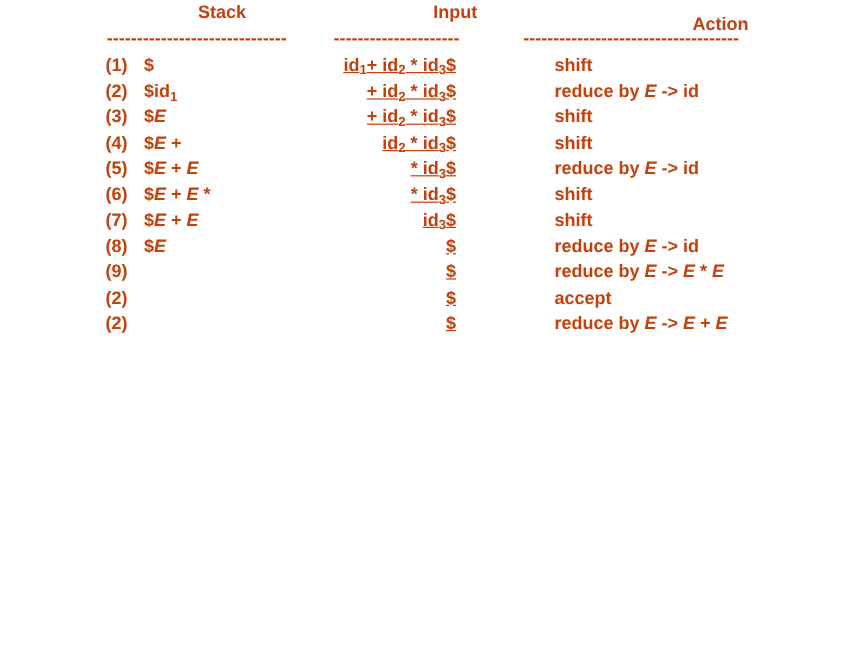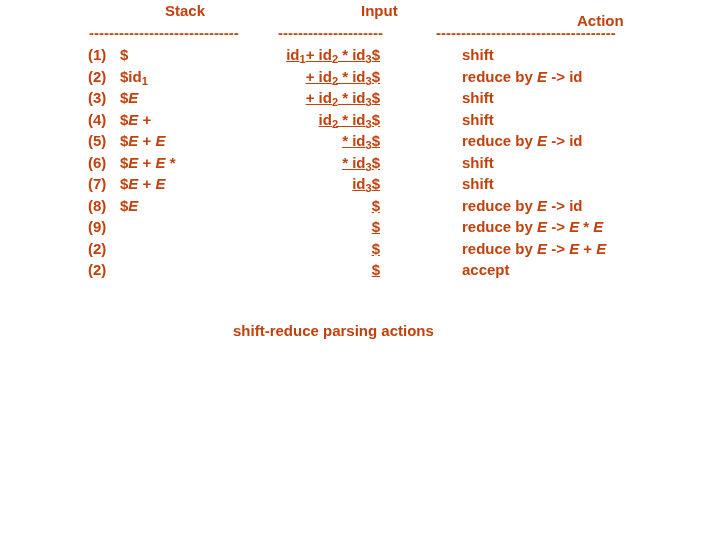--- a/index.html
+++ b/index.html
@@ -49,17 +49,16 @@
   <div class="abs" style="left:361px; top:2px;">Input</div>
   <div class="abs" style="left:577px; top:12px;">Action</div>
 
   <div class="abs divider" style="left:89px; top:24px;">------------------------------</div>
   <div class="abs divider" style="left:278px; top:24px;">---------------------</div>
   <div class="abs divider" style="left:436px; top:24px;">------------------------------------</div>
 
   <div id="label-col" class="abs col" style="left:88px; top:44px;"><div>(1)</div><div>(2)</div><div>(3)</div><div>(4)</div><div>(5)</div><div>(6)</div><div>(7)</div><div>(8)</div><div>(9)</div><div>(2)</div><div>(2)</div></div>
   <div id="stack-col" class="abs col" style="left:120px; top:44px;"><div>$</div><div>$id<sub>1</sub></div><div>$<i>E</i></div><div>$<i>E</i> +</div><div>$<i>E</i> + <i>E</i></div><div>$<i>E</i> + <i>E</i> *</div><div>$<i>E</i> + <i>E</i></div><div>$<i>E</i></div></div>
   <div id="input-col" class="abs col" style="left:180px; top:44px; width:200px;"><div>id<sub>1</sub>+ id<sub>2</sub> * id<sub>3</sub>$</div><div>+ id<sub>2</sub> * id<sub>3</sub>$</div><div>+ id<sub>2</sub> * id<sub>3</sub>$</div><div>id<sub>2</sub> * id<sub>3</sub>$</div><div>* id<sub>3</sub>$</div><div>* id<sub>3</sub>$</div><div>id<sub>3</sub>$</div><div>$</div><div>$</div><div>$</div><div>$</div></div>
-  <div id="action-col" class="abs col" style="left:462px; top:44px;"><div>shift</div><div>reduce by <i>E</i> -&gt; id</div><div>shift</div><div>shift</div><div>reduce by <i>E</i> -&gt; id</div><div>shift</div><div>shift</div><div>reduce by <i>E</i> -&gt; id</div><div>reduce by <i>E</i> -&gt; <i>E</i> * <i>E</i></div><div>reduce by <i>E</i> -&gt; <i>E</i> + <i>E</i></div><div>accept</div></div>
+  <div id="action-col" class="abs col" style="left:462px; top:44px;"><div>shift</div><div>reduce by <i>E</i> -&gt; id</div><div>shift</div><div>shift</div><div>reduce by <i>E</i> -&gt; id</div><div>shift</div><div>shift</div><div>reduce by <i>E</i> -&gt; id</div><div>reduce by <i>E</i> -&gt; <i>E</i> * <i>E</i></div><div>accept</div><div>reduce by <i>E</i> -&gt; <i>E</i> + <i>E</i></div></div>
 
-  <div class="abs" style="left:233px; top:322px;">shift-reduce parsing actions</div>
 
 </div>
 
 </body></html>

